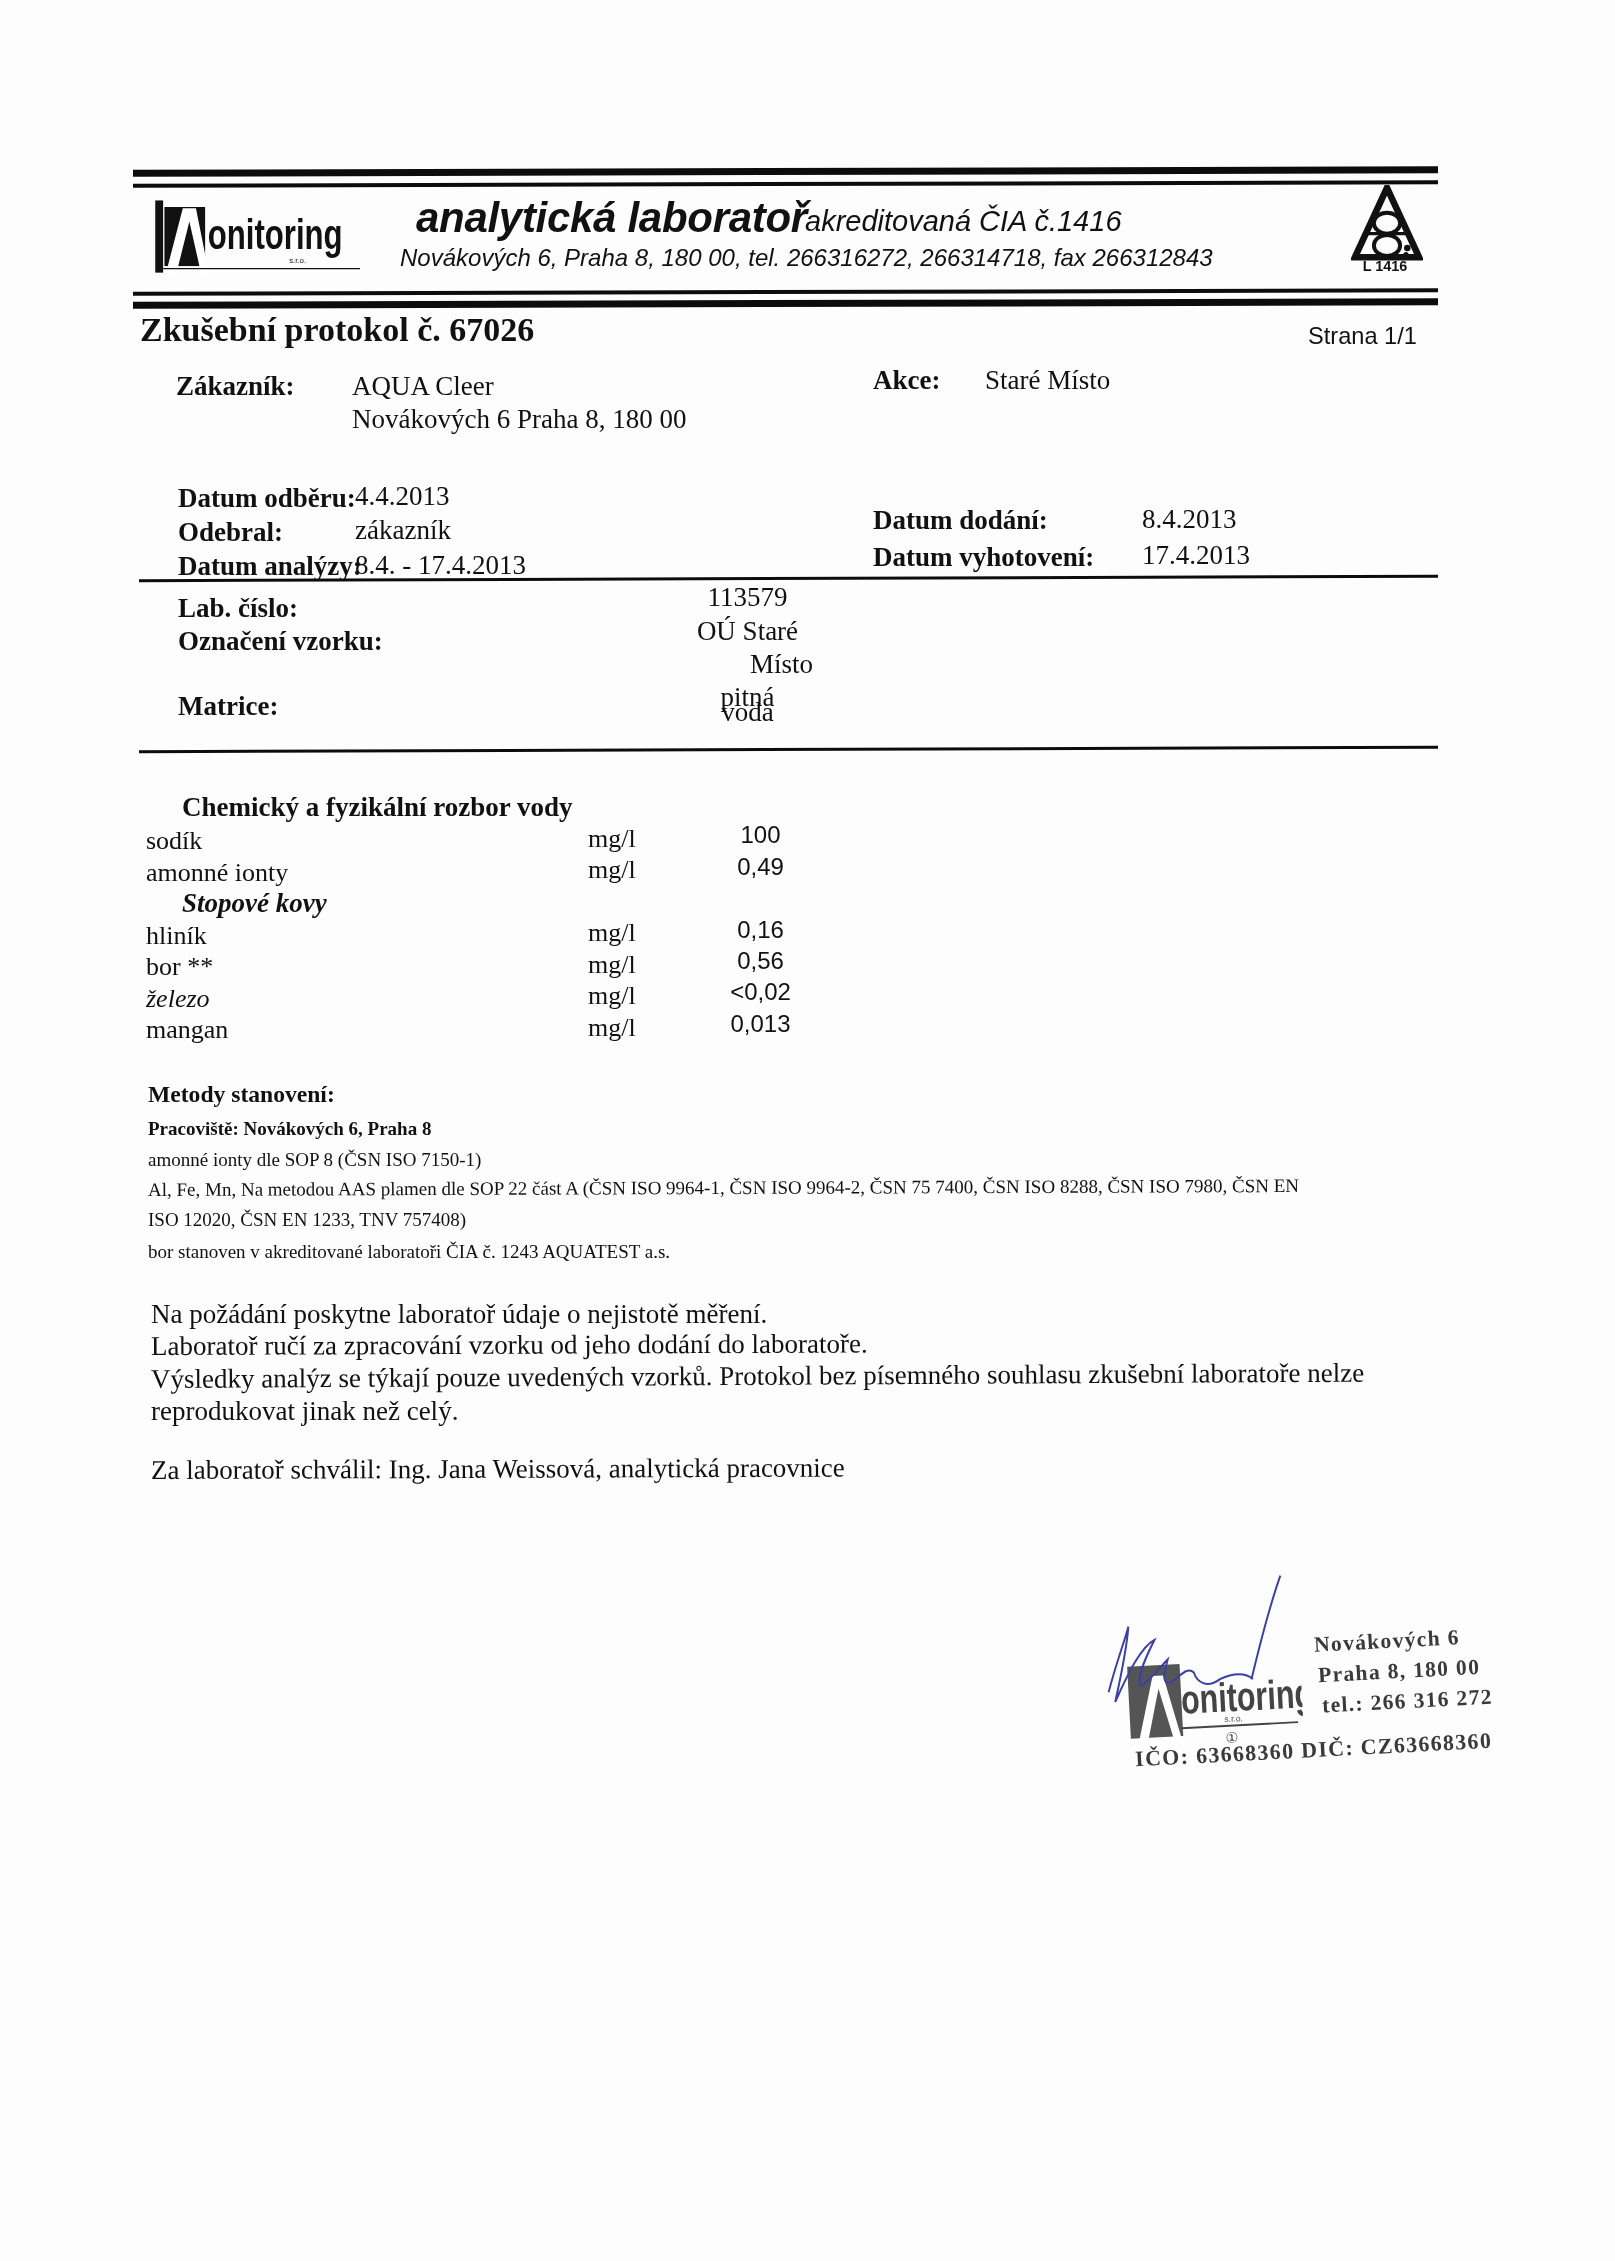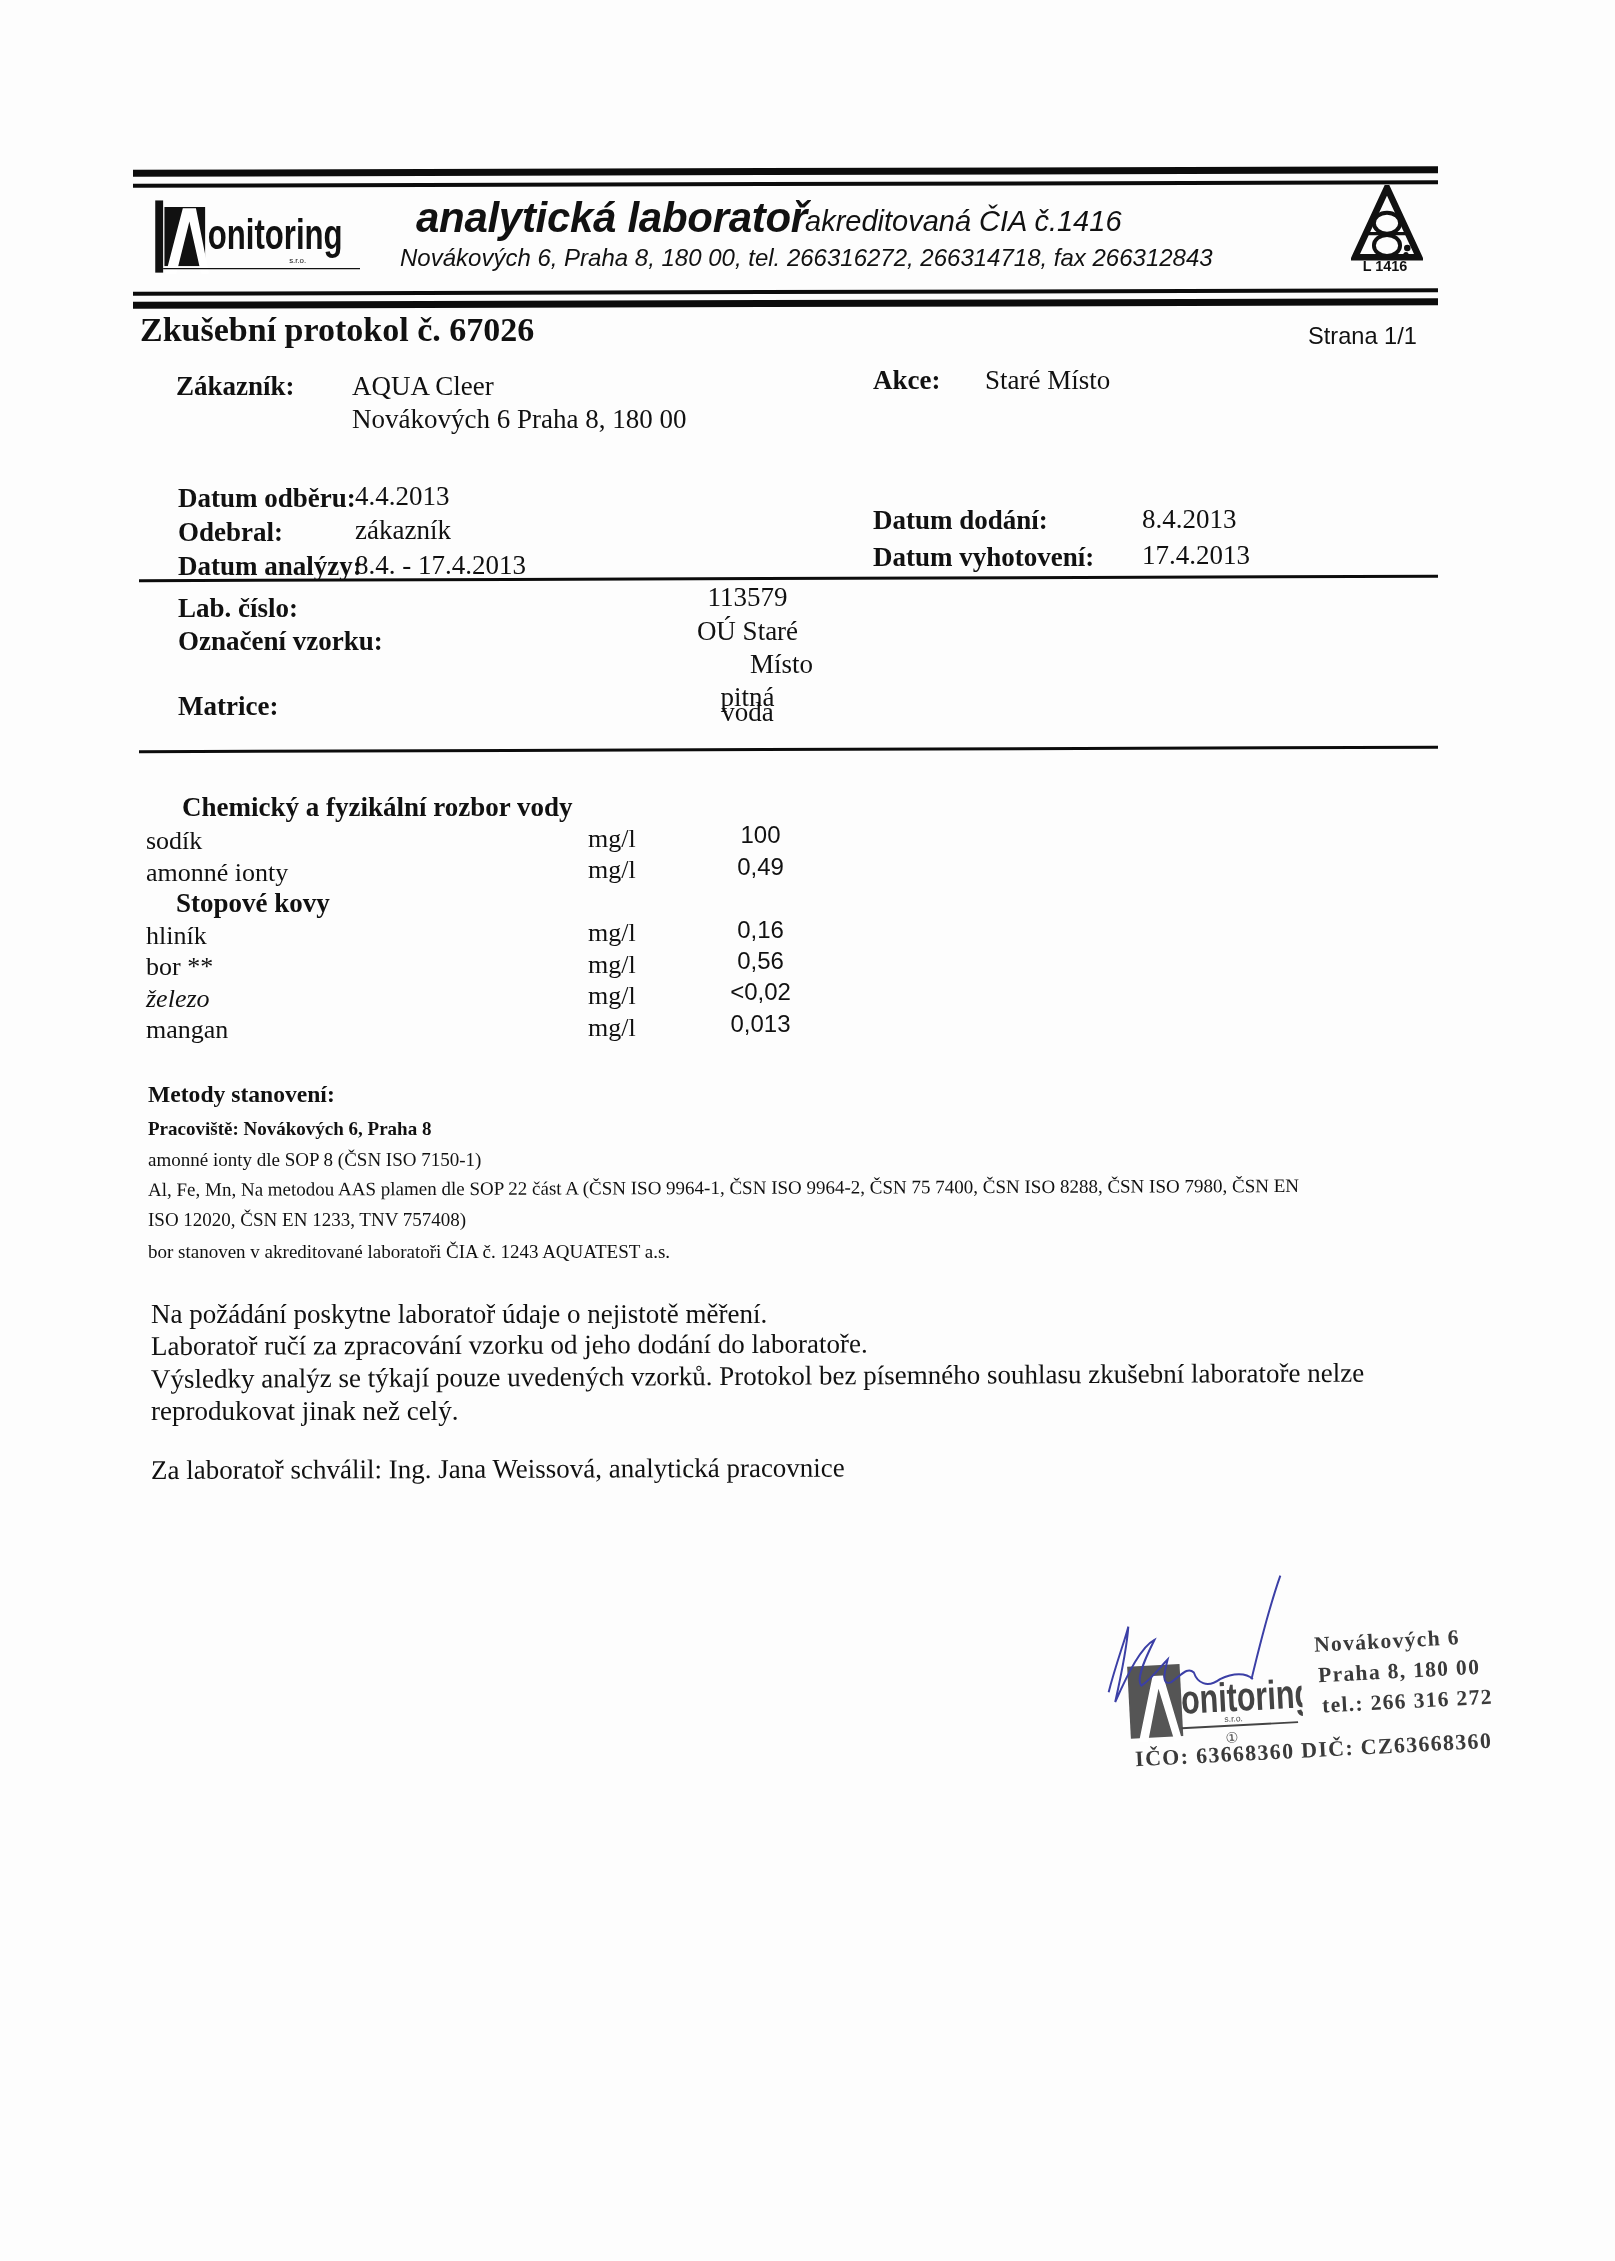--- a/index.html
+++ b/index.html
@@ -113,21 +113,21 @@
   <div class="abs serif row-label" style="left:146px; top:826px;">sodík</div>
   <div class="abs serif unit" style="left:588px; top:824px;">mg/l</div>
   <div class="num sans" style="top:821px;">100</div>
 </div>
 <div>
   <div class="abs serif row-label" style="left:146px; top:858px;">amonné ionty</div>
   <div class="abs serif unit" style="left:588px; top:855px;">mg/l</div>
   <div class="num sans" style="top:853px;">0,49</div>
 </div>
 
-<div class="abs serif lbl" style="left:140px; top:888px;">Stopové kovy</div>
+<div class="abs serif lbl" style="left:146px; top:888px;font-style:italic;">Stopové kovy</div>
 
 <div>
   <div class="abs serif row-label" style="left:146px; top:921px;">hliník</div>
   <div class="abs serif unit" style="left:588px; top:918px;">mg/l</div>
   <div class="num sans" style="top:916px;">0,16</div>
 </div>
 <div>
   <div class="abs serif row-label" style="left:146px; top:952px;">bor **</div>
   <div class="abs serif unit" style="left:588px; top:950px;">mg/l</div>
   <div class="num sans" style="top:947px;">0,56</div>

